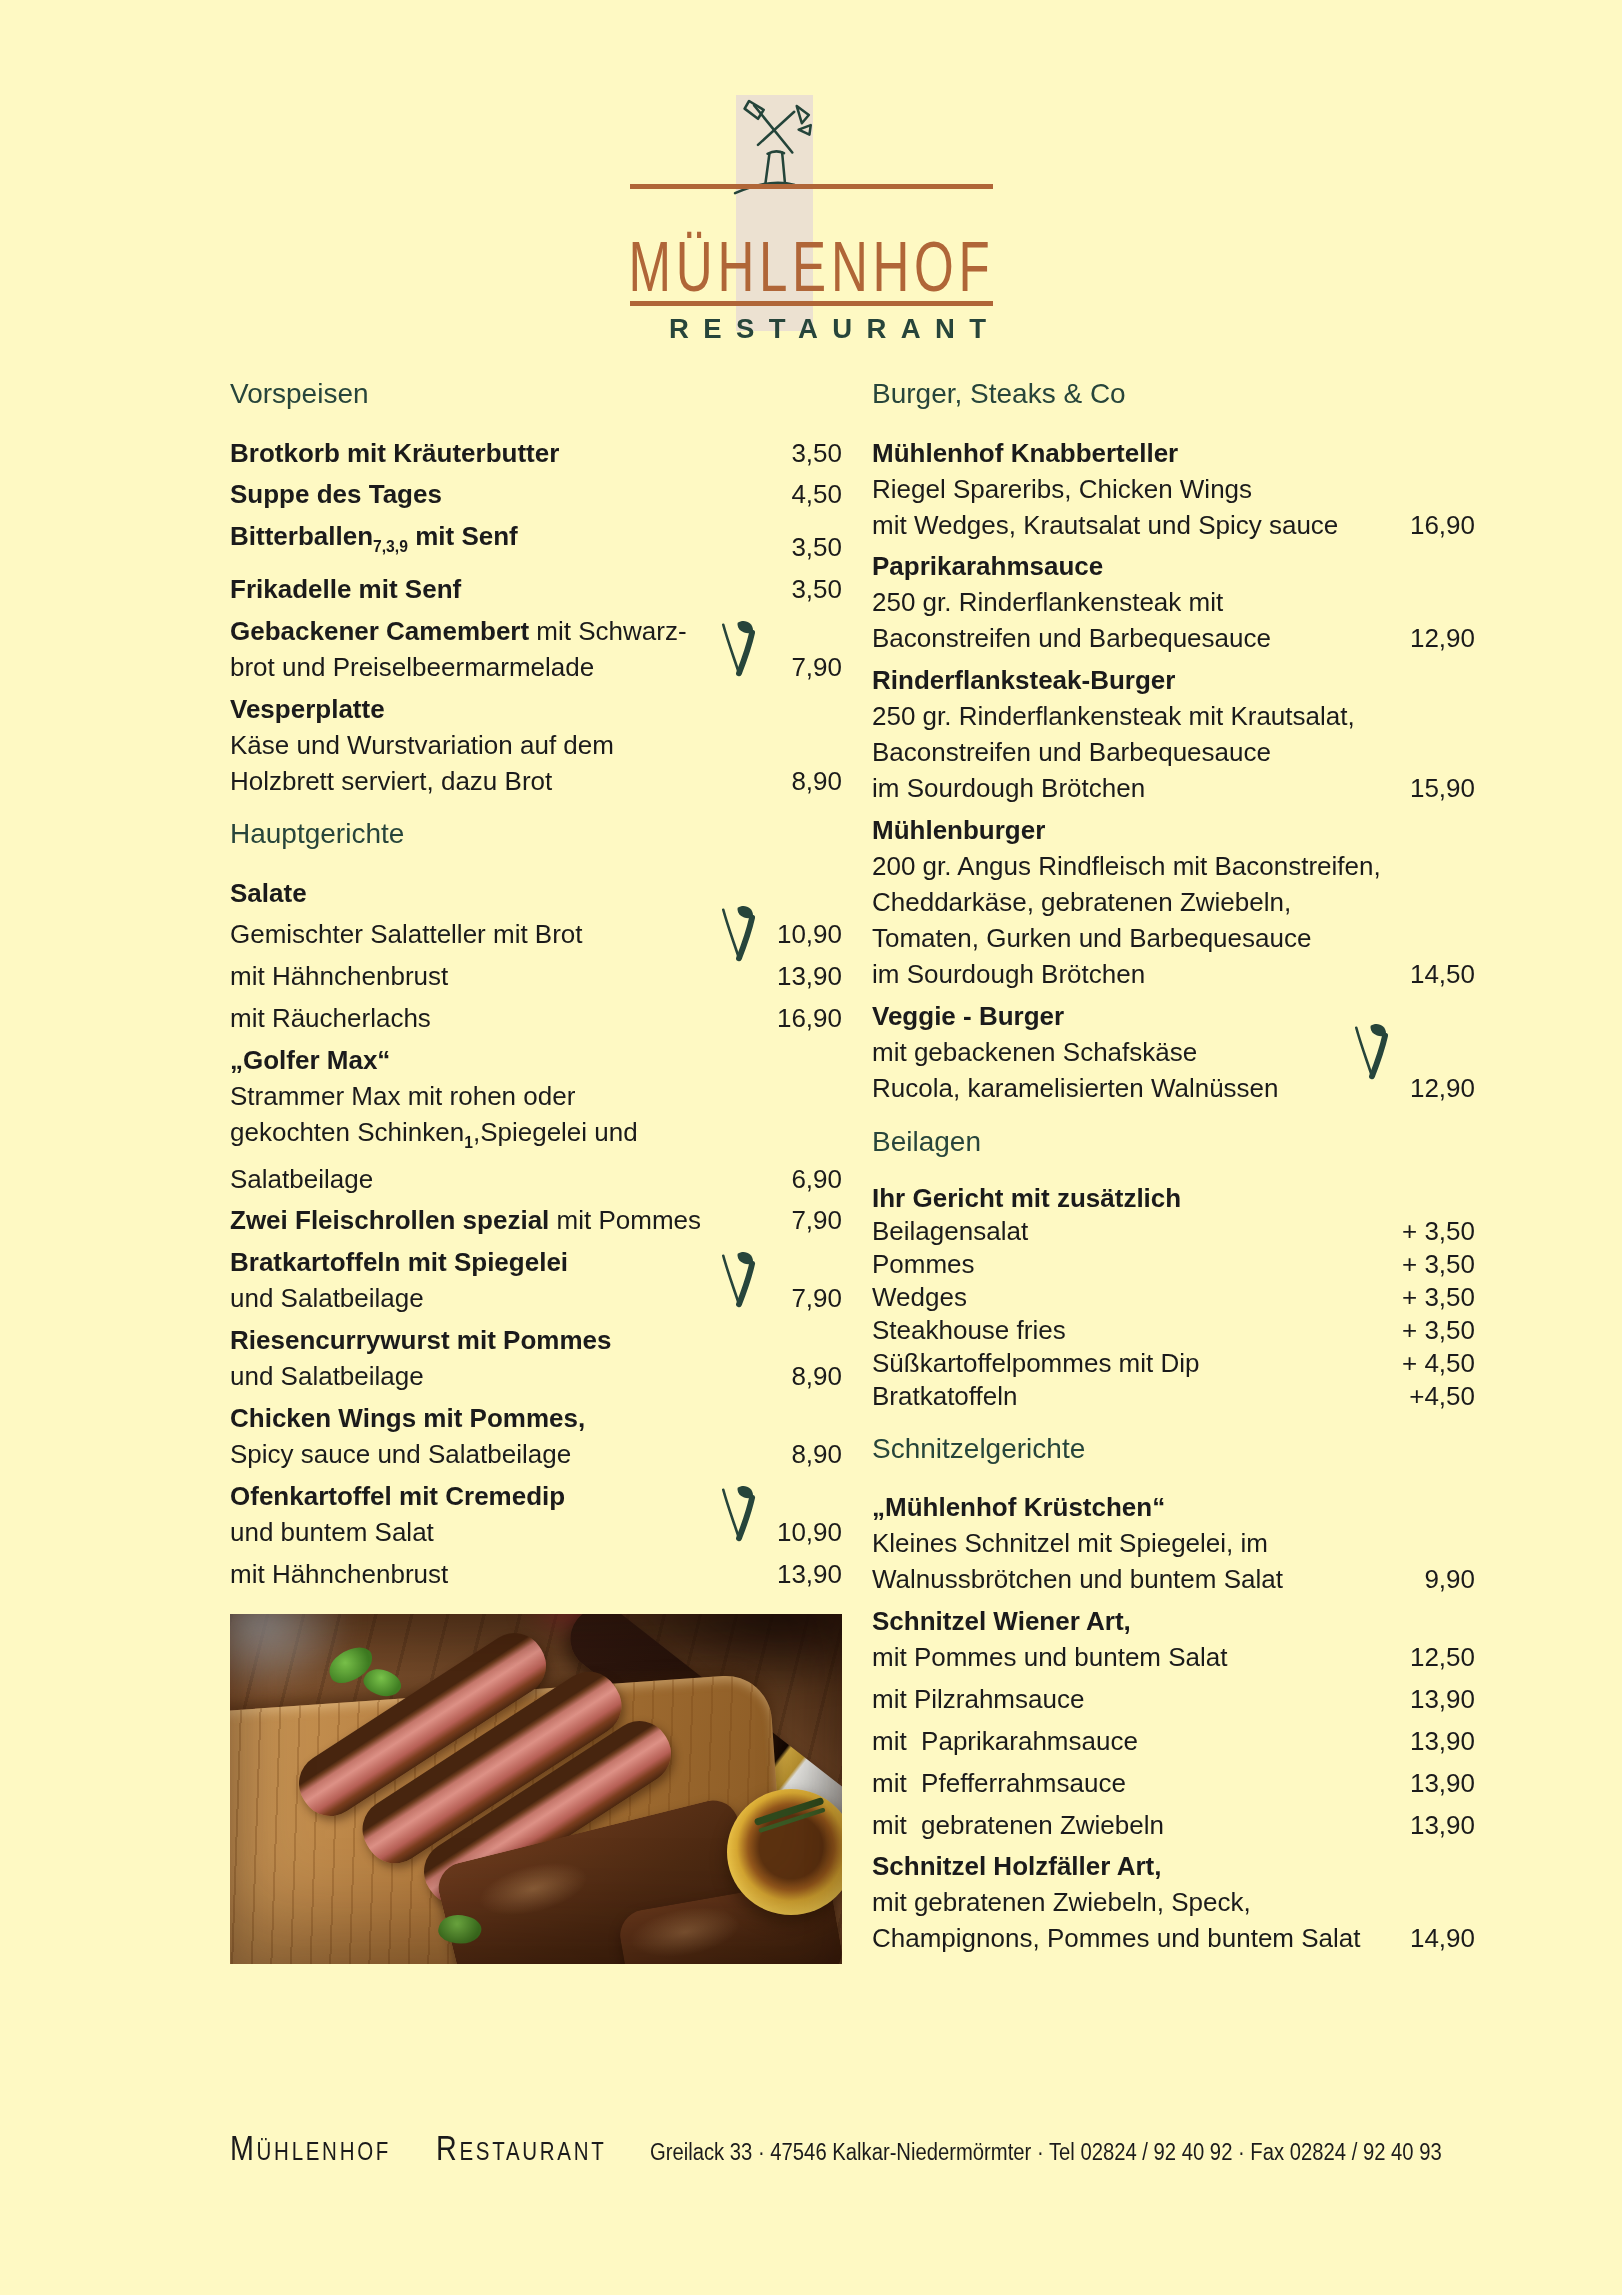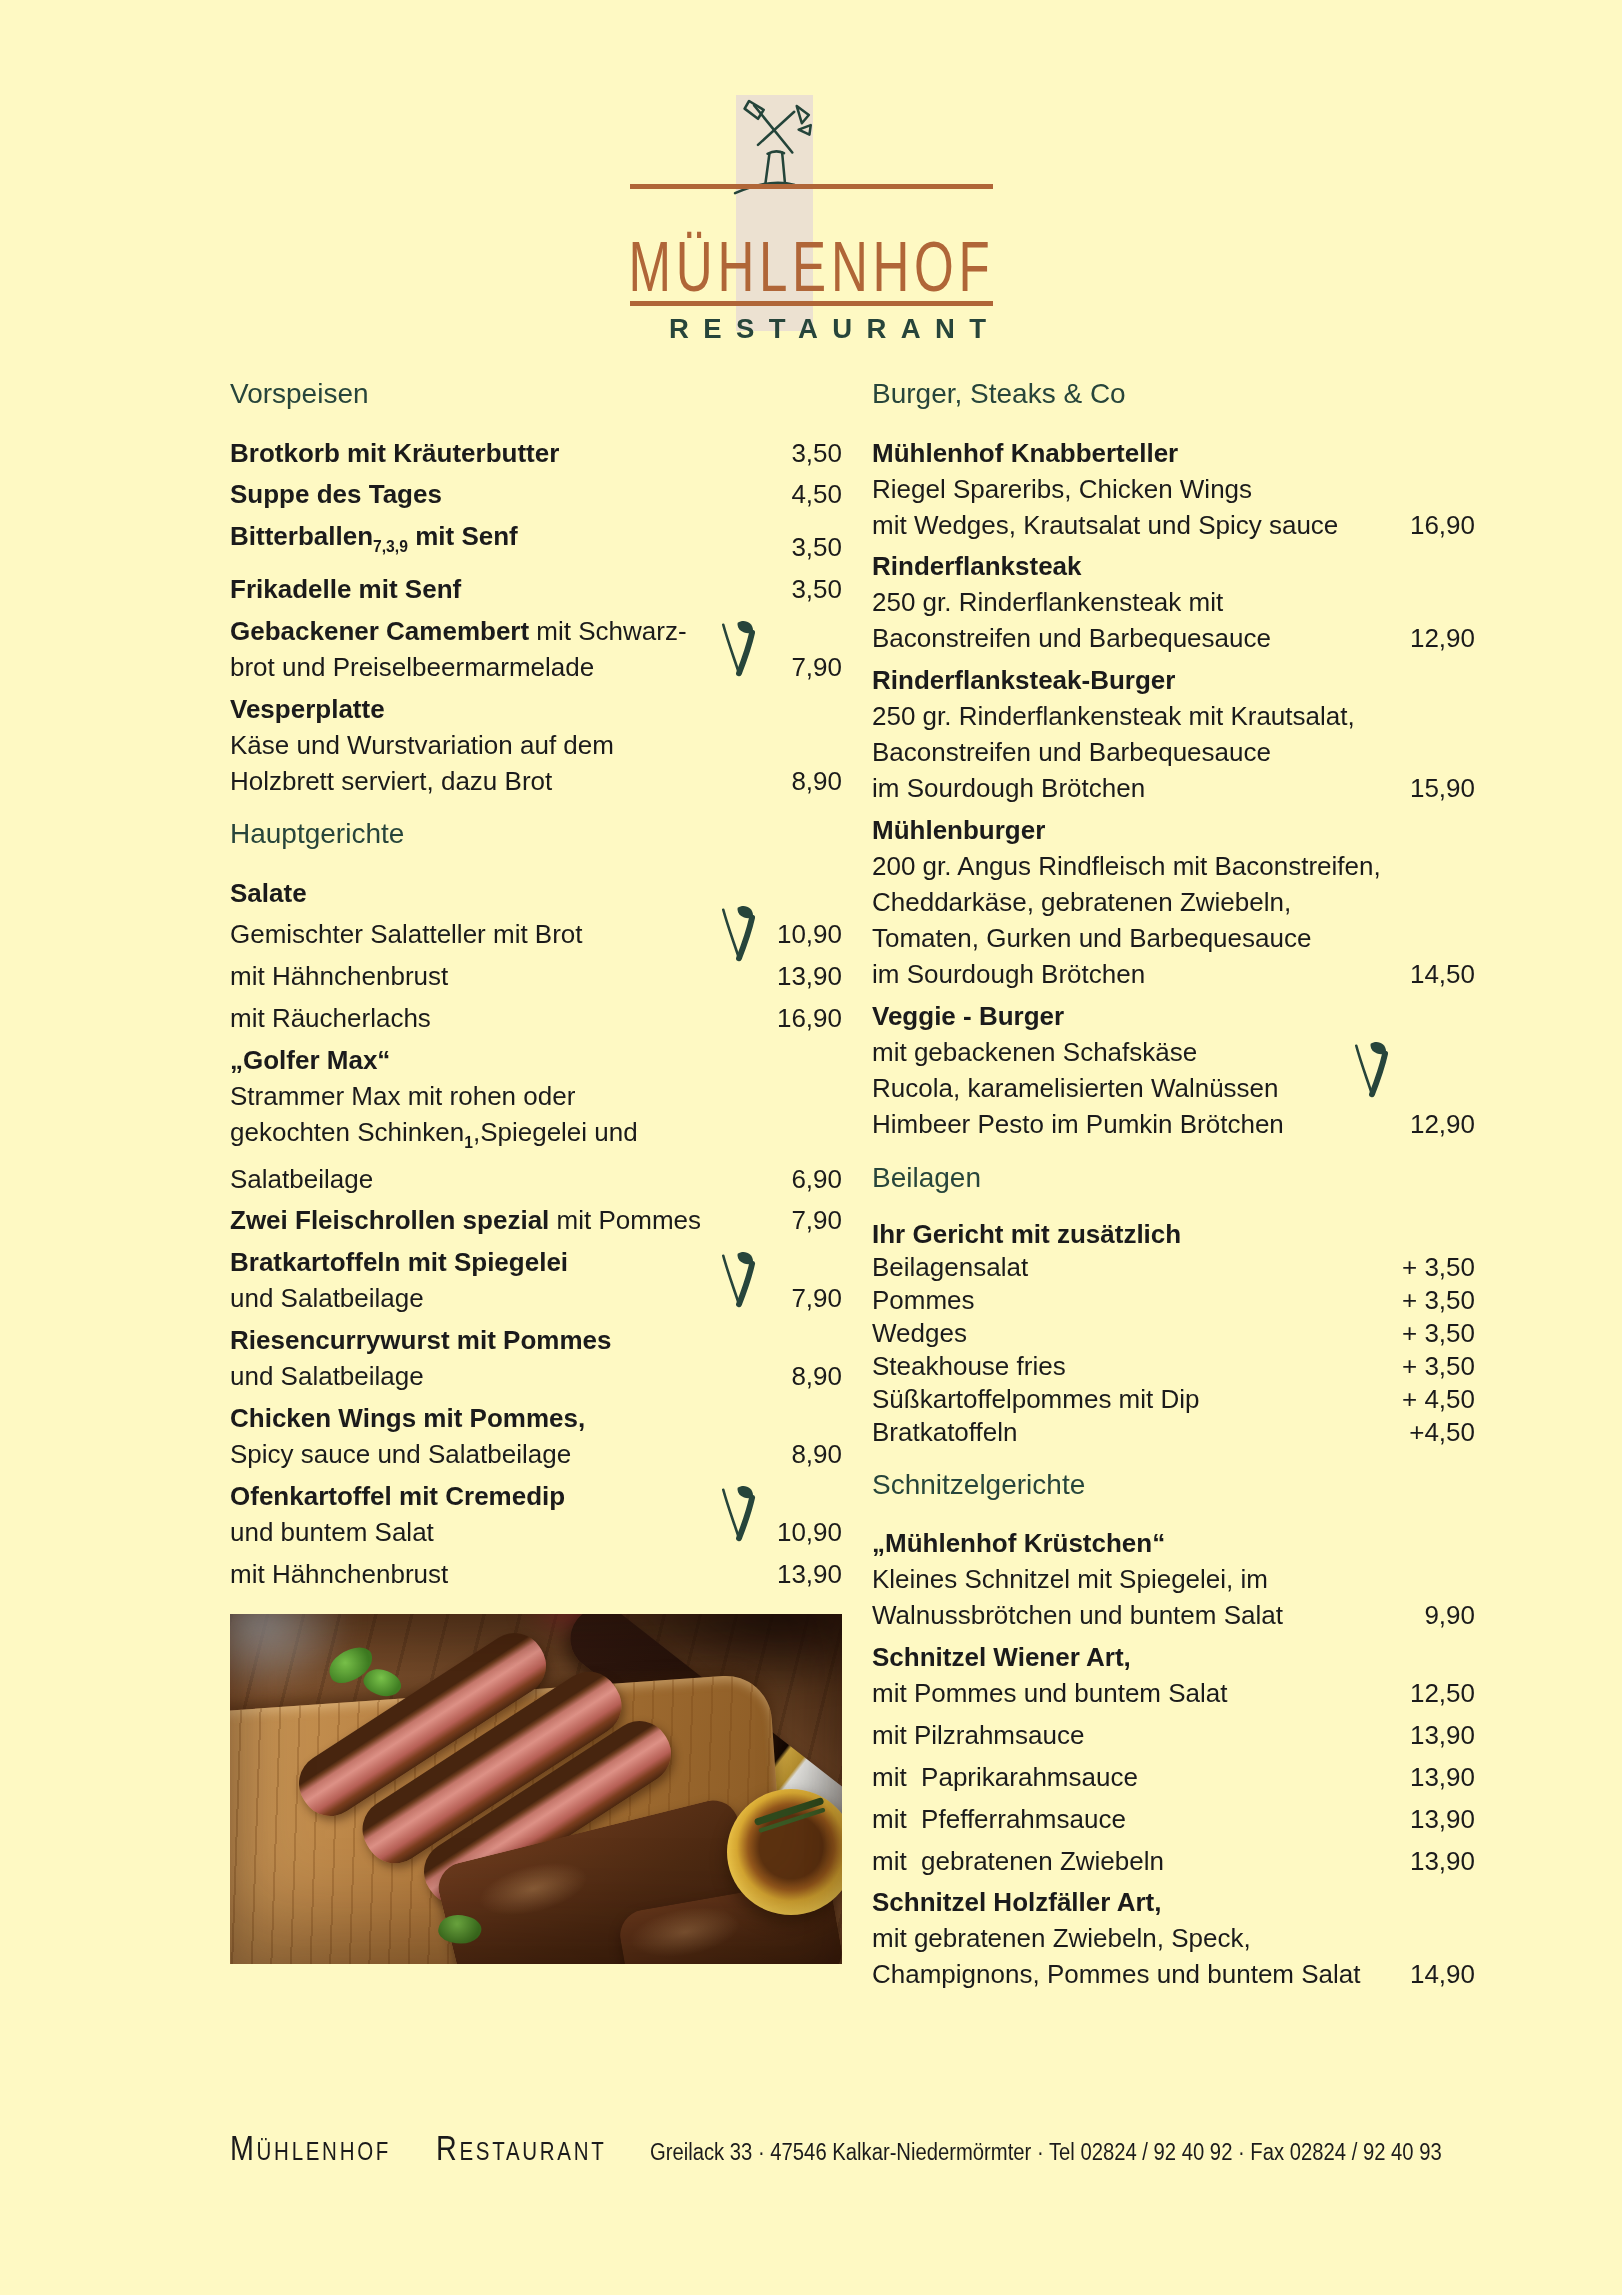--- a/index.html
+++ b/index.html
@@ -228,21 +228,21 @@
   <div class="col col-right">
       <div class="section section-burger-steaks-co">
         <div class="section-heading">Burger, Steaks &amp; Co</div>
         <div class="item">
           <div class="line"><span class="b">Mühlenhof Knabberteller</span></div>
           <div class="line"><span class="">Riegel Spareribs, Chicken Wings</span></div>
           <div class="line"><span class="">mit Wedges, Krautsalat und Spicy sauce</span></div>
           <span class="price">16,90</span>
         </div>
         <div class="item">
-          <div class="line"><span class="b">Rinderflanksteak</span></div>
+          <div class="line"><span class="b">Paprikarahmsauce</span></div>
           <div class="line"><span class="">250 gr. Rinderflankensteak mit</span></div>
           <div class="line"><span class="">Baconstreifen und Barbequesauce</span></div>
           <span class="price">12,90</span>
         </div>
         <div class="item">
           <div class="line"><span class="b">Rinderflanksteak-Burger</span></div>
           <div class="line"><span class="">250 gr. Rinderflankensteak mit Krautsalat,</span></div>
           <div class="line"><span class="">Baconstreifen und Barbequesauce</span></div>
           <div class="line"><span class="">im Sourdough Brötchen</span></div>
           <span class="price">15,90</span>
@@ -252,21 +252,20 @@
           <div class="line"><span class="">200 gr. Angus Rindfleisch mit Baconstreifen,</span></div>
           <div class="line"><span class="">Cheddarkäse, gebratenen Zwiebeln,</span></div>
           <div class="line"><span class="">Tomaten, Gurken und Barbequesauce</span></div>
           <div class="line"><span class="">im Sourdough Brötchen</span></div>
           <span class="price">14,50</span>
         </div>
         <div class="item">
           <div class="line"><span class="b">Veggie - Burger</span></div>
           <div class="line"><span class="">mit gebackenen Schafskäse</span></div>
           <div class="line"><span class="">Rucola, karamelisierten Walnüssen</span></div>
-          <div class="line"><span class="">Himbeer Pesto im Pumkin Brötchen</span></div>
           <span class="veg"><svg viewBox="0 0 58 90" width="38" height="59">
               <path d="M5 8 C12 34 22 60 29 82" fill="none" stroke="#27453b" stroke-width="4" stroke-linecap="round"></path>
               <path d="M49 20 C44 42 36 64 29 82" fill="none" stroke="#27453b" stroke-width="9" stroke-linecap="round"></path>
               <path d="M50 20 C53 6 38 -2 27 5 C25 15 36 24 50 20 Z" fill="#27453b"></path>
             </svg></span>
           <span class="price">12,90</span>
         </div>
       </div>
       <div class="section section-beilagen">
         <div class="section-heading">Beilagen</div>

